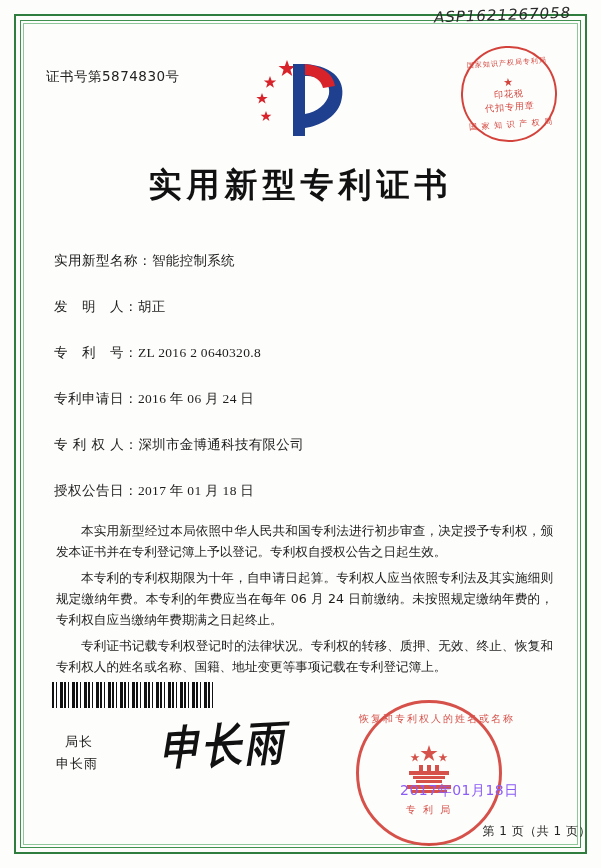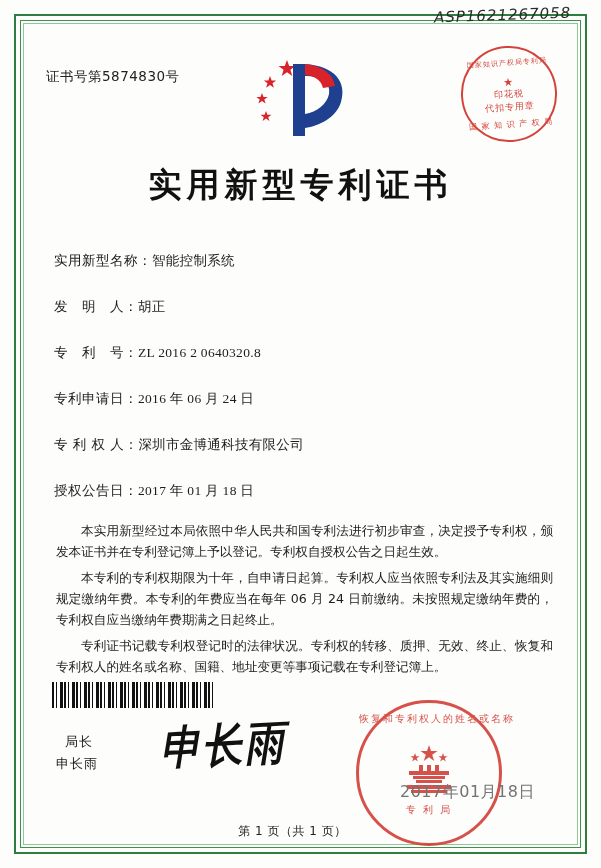--- a/index.html
+++ b/index.html
@@ -271,31 +271,31 @@
     transform: translate(-50%, -50%);
     width: 64px;
     height: 64px;
   }
 
   
   .seal-date {
     position: absolute;
     left: 400px;
     top: 782px;
-    font-size: 16px;
+    font-size: 14px;
     letter-spacing: 0.5px;
-    color: #737373;
+    color: #8b5cf6;
   }
 
   
   .page-footer {
     position: absolute;
-    left: 0; right: 16px;
+    left: 0; right: 10px;
     bottom: 28px;
-    text-align: center;
+    text-align: right;
     font-size: 12px;
     color: #222;
     letter-spacing: 0.5px;
   }
 </style>
 </head>
 <body>
 
 <div class="page">
 

